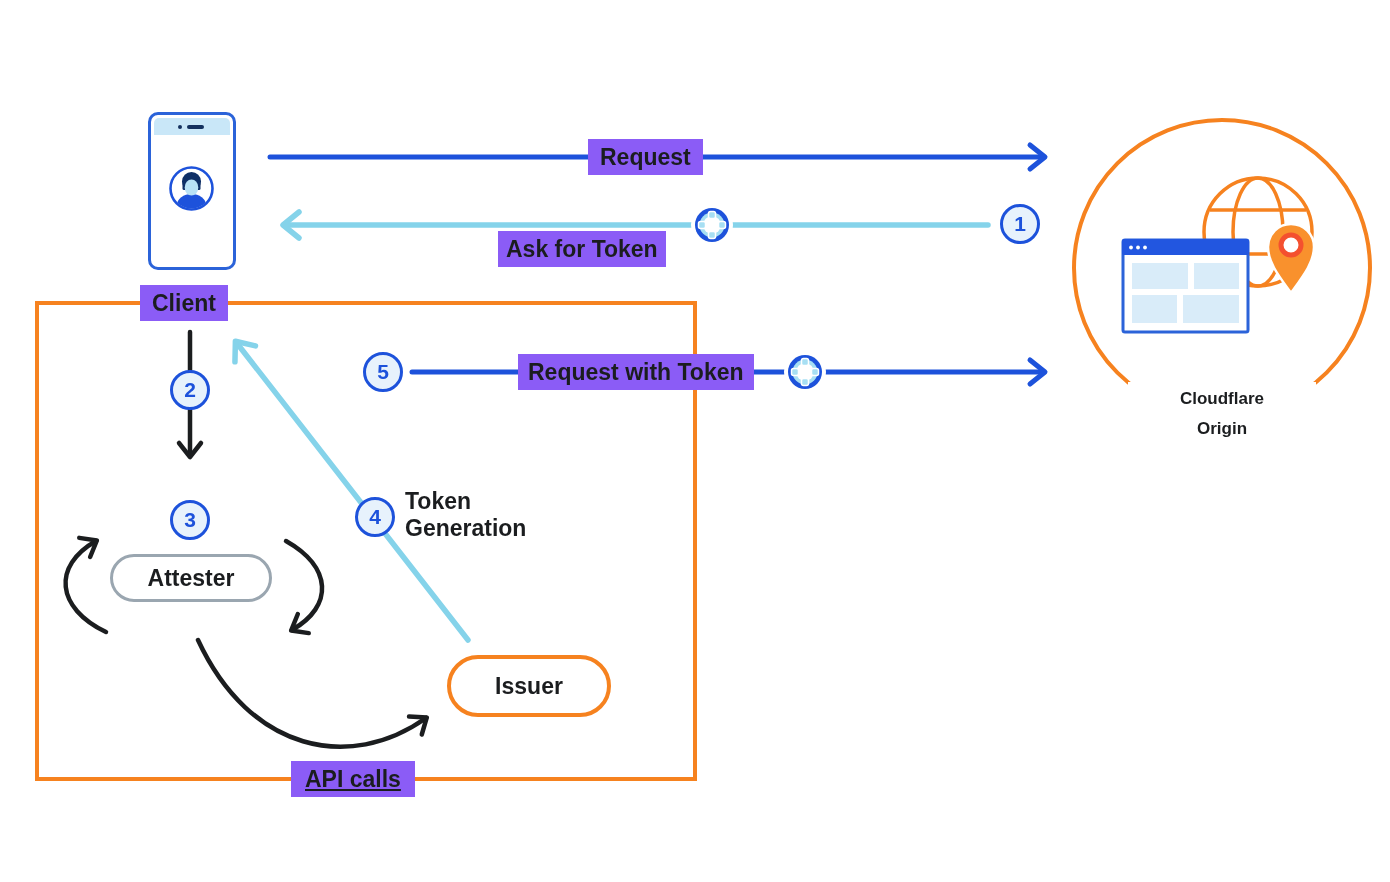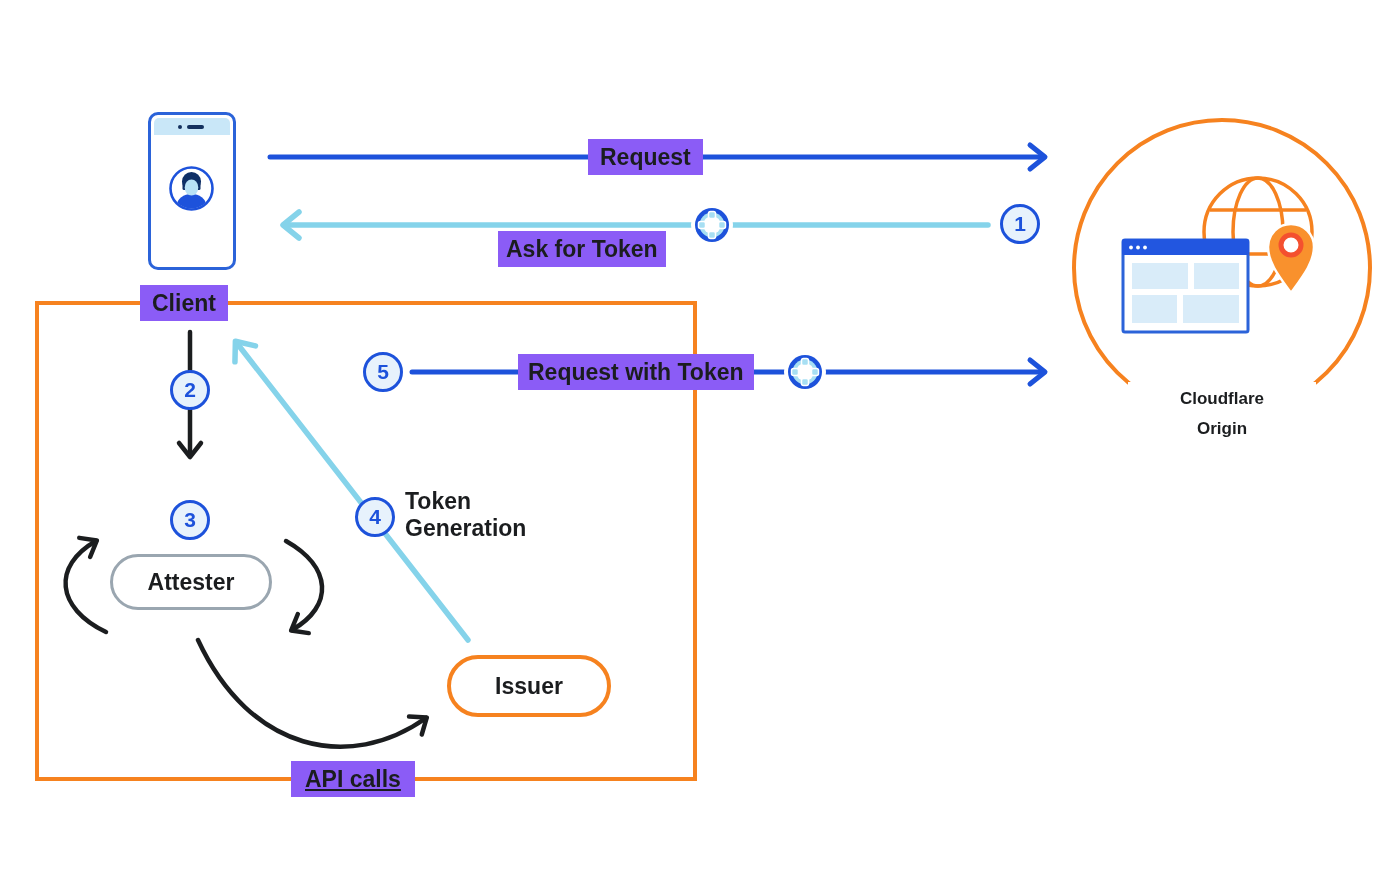--- a/index.html
+++ b/index.html
@@ -21,21 +21,21 @@
   .step {
     position: absolute; z-index: 4; width: 40px; height: 40px; border-radius: 50%;
     border: 3px solid #1d52db; background: #e7f2fc; color: #1d52db;
     font-weight: bold; font-size: 21px; display: flex; align-items: center; justify-content: center;
   }
   .pill {
     position: absolute; z-index: 3; background: #fff; display: flex;
     align-items: center; justify-content: center; font-weight: bold;
     font-size: 23px; color: #1b1d1f;
   }
-  .pill.attester { left: 110px; top: 554px; width: 162px; height: 56px; border: 3px solid #9aa6b0; border-radius: 34px; }
+  .pill.attester { left: 110px; top: 554px; width: 162px; height: 48px; border: 3px solid #9aa6b0; border-radius: 34px; }
   .pill.issuer   { left: 447px; top: 655px; width: 164px; height: 62px; border: 4px solid #f6821f; border-radius: 33px; }
   .phone {
     position: absolute; z-index: 3; left: 148px; top: 112px; width: 88px; height: 158px;
     border: 3px solid #2b63d9; border-radius: 10px; background: #fff;
   }
   .phone .topbar {
     position: absolute; left: 3px; right: 3px; top: 3px; height: 17px;
     background: #c9e7f8; border-radius: 5px 5px 0 0;
   }
   .phone .spk-dot {

